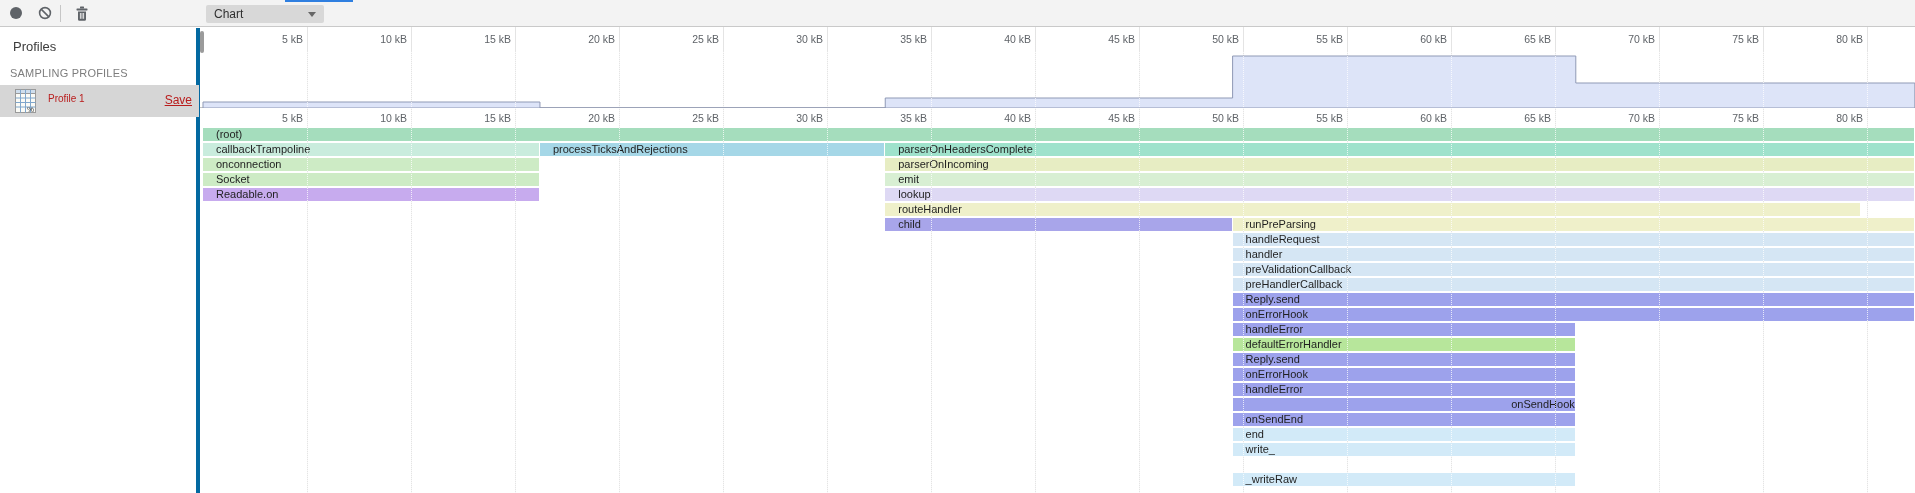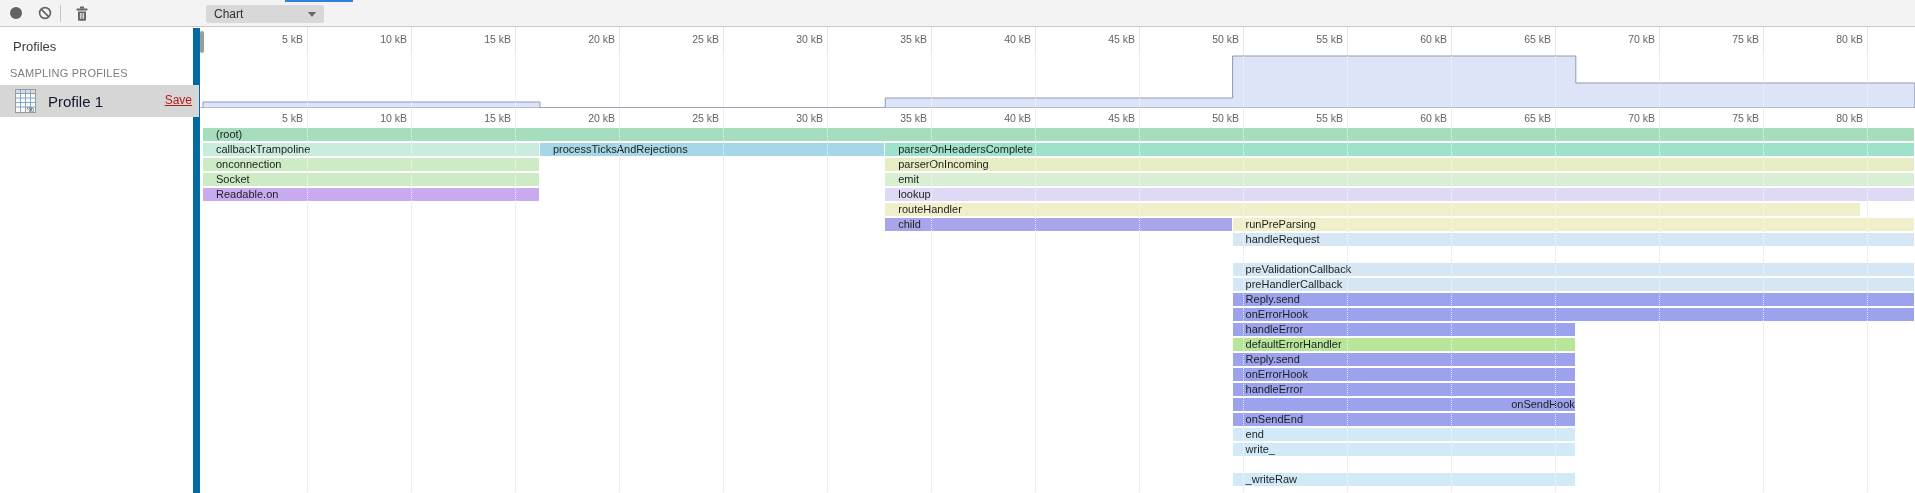--- a/index.html
+++ b/index.html
@@ -20,27 +20,27 @@
   .toolbar-sep { position:absolute; left:60px; top:5px; width:1px; height:17px; background:#c6c6c6; }
   #view-select { position:absolute; left:206px; top:5px; width:118px; height:18px;
                  background:#d8d8d8; border-radius:2px; cursor:pointer;
                  display:flex; align-items:center; padding:0 8px; }
   #view-select .val { font-size:12px; color:#303030; flex:1; }
   .caret { width:0; height:0; border-left:4px solid transparent; border-right:4px solid transparent;
            border-top:5px solid #666; display:block; }
 
   
   #sidebar { position:absolute; left:0; top:28px; width:200px; height:465px;
-             background:#fff; border-right:7px solid #0369a1; }
+             background:#fff; border-right:4px solid #0369a1; }
   .sb-title { position:absolute; left:13px; top:11px; font-size:13px; color:#3c3c3c; }
   .sb-section { position:absolute; left:10px; top:39px; font-size:11px; color:#7d7d7d; letter-spacing:0.2px; }
   .profile-item { position:absolute; left:0; top:57px; width:199px; height:32px;
                   background:#d6d6d6; cursor:pointer; }
   .profile-icon { position:absolute; left:15px; top:4px; }
-  .profile-name { position:absolute; left:48px; top:8px; font-size:15px; color:#0f172a; }
+  .profile-name { position:absolute; left:48px; top:8px; font-size:10px; color:#b91c1c; }
   .save-link { position:absolute; right:7px; top:8px; font-size:12px; color:#b91c1c;
                text-decoration:underline; cursor:pointer; }
 
   
   #main { position:absolute; left:200px; top:27px; right:0; bottom:0; overflow:hidden; background:#fff; }
   .gridline { position:absolute; top:0; bottom:0; width:1px; background:#e4e4e4; }
   .griddot  { position:absolute; top:25px; bottom:0; width:0; border-left:1px dotted rgba(255,255,255,0.75); }
   #ruler-top    { position:absolute; left:0; top:0;  right:0; height:25px; }
   #overview     { position:absolute; left:0; top:25px; right:0; height:56px; border-bottom:1px solid #c4c4c4; }
   #overview svg { position:absolute; left:0; top:0; }
@@ -206,20 +206,23 @@
         </div>
         <div class="flame-bar" style="left: 685.24px; top: 91px; width: 346.36px; background: rgb(168, 165, 234);">
           <span>child</span>
         </div>
         <div class="flame-bar" style="left: 1032.6px; top: 91px; width: 681.24px; background: rgb(239, 240, 202);">
           <span>runPreParsing</span>
         </div>
         <div class="flame-bar" style="left: 1032.6px; top: 106px; width: 681.24px; background: rgb(213, 230, 244);">
           <span>handleRequest</span>
         </div>
+        <div class="flame-bar" style="left: 1032.6px; top: 121px; width: 681.24px; background: rgb(213, 230, 244);">
+          <span>handler</span>
+        </div>
         <div class="flame-bar" style="left: 1032.6px; top: 136px; width: 681.24px; background: rgb(213, 230, 244);">
           <span>preValidationCallback</span>
         </div>
         <div class="flame-bar" style="left: 1032.6px; top: 151px; width: 681.24px; background: rgb(213, 230, 244);">
           <span>preHandlerCallback</span>
         </div>
         <div class="flame-bar" style="left: 1032.6px; top: 166px; width: 681.24px; background: rgb(157, 162, 236);">
           <span>Reply.send</span>
         </div>
         <div class="flame-bar" style="left: 1032.6px; top: 181px; width: 681.24px; background: rgb(157, 162, 236);">

